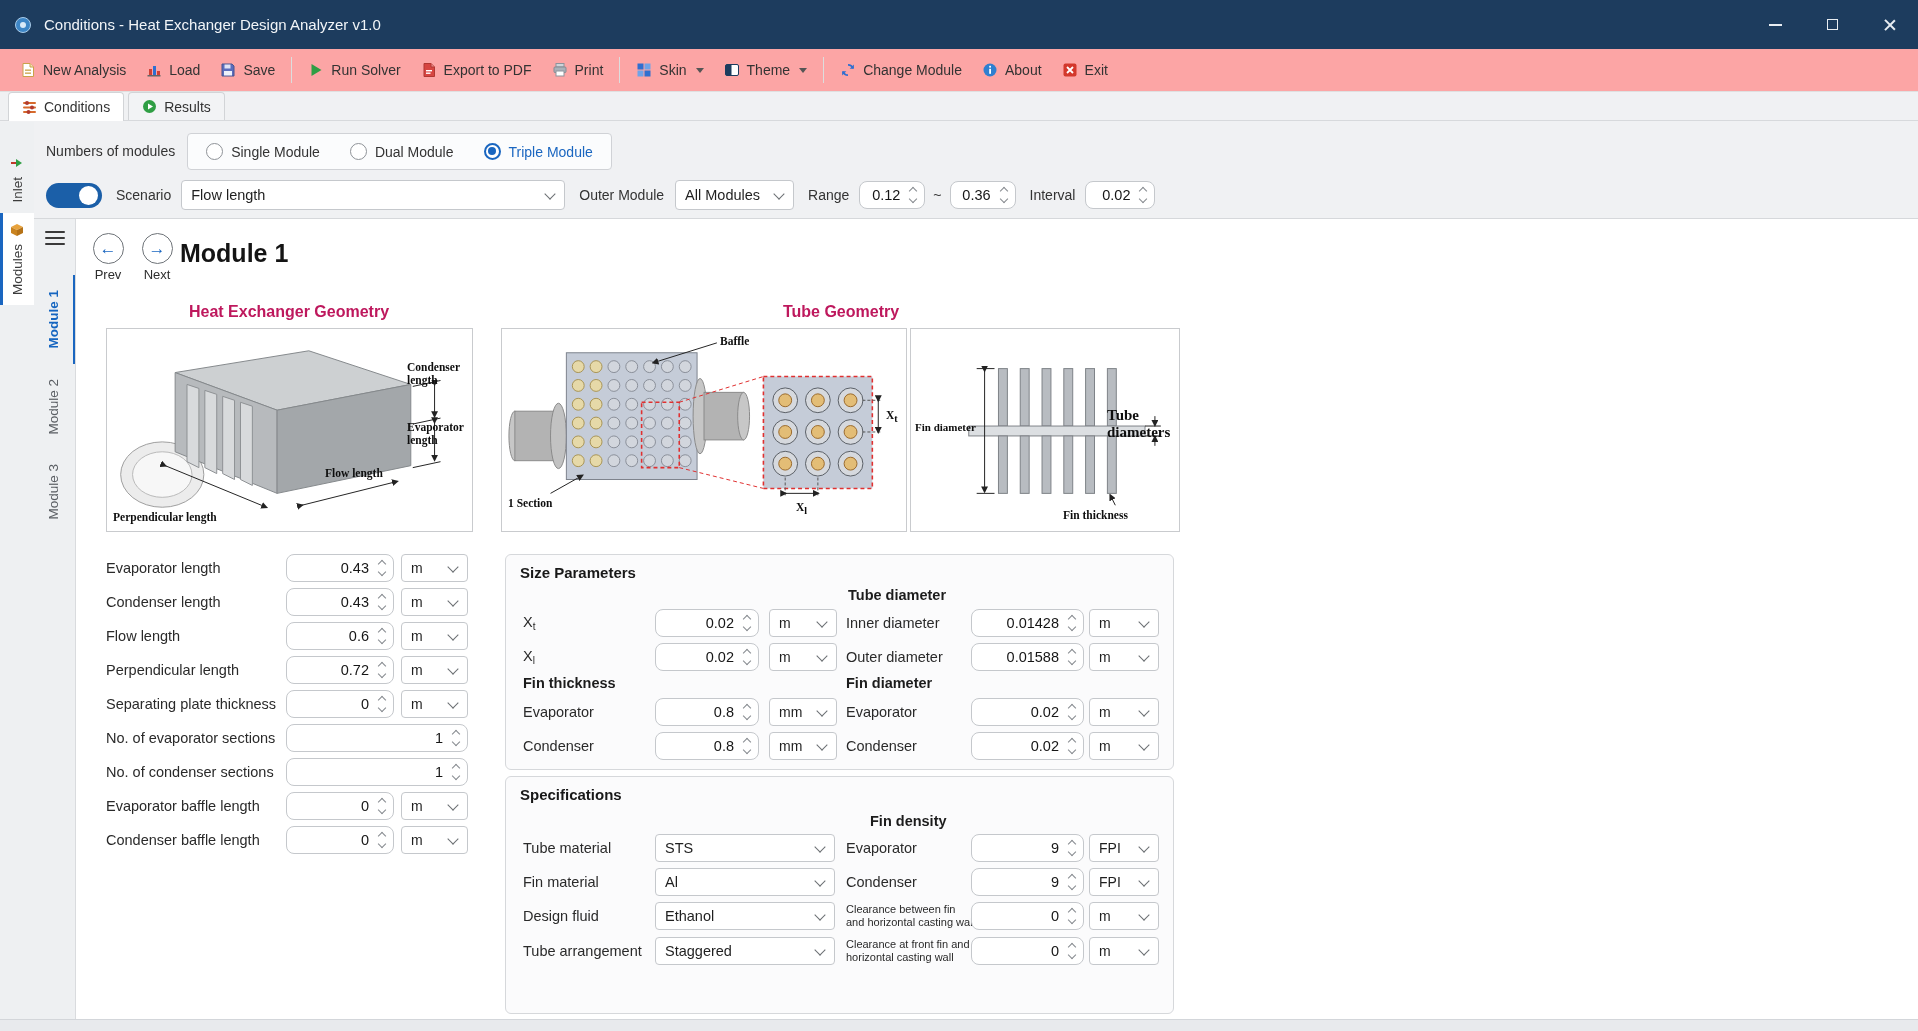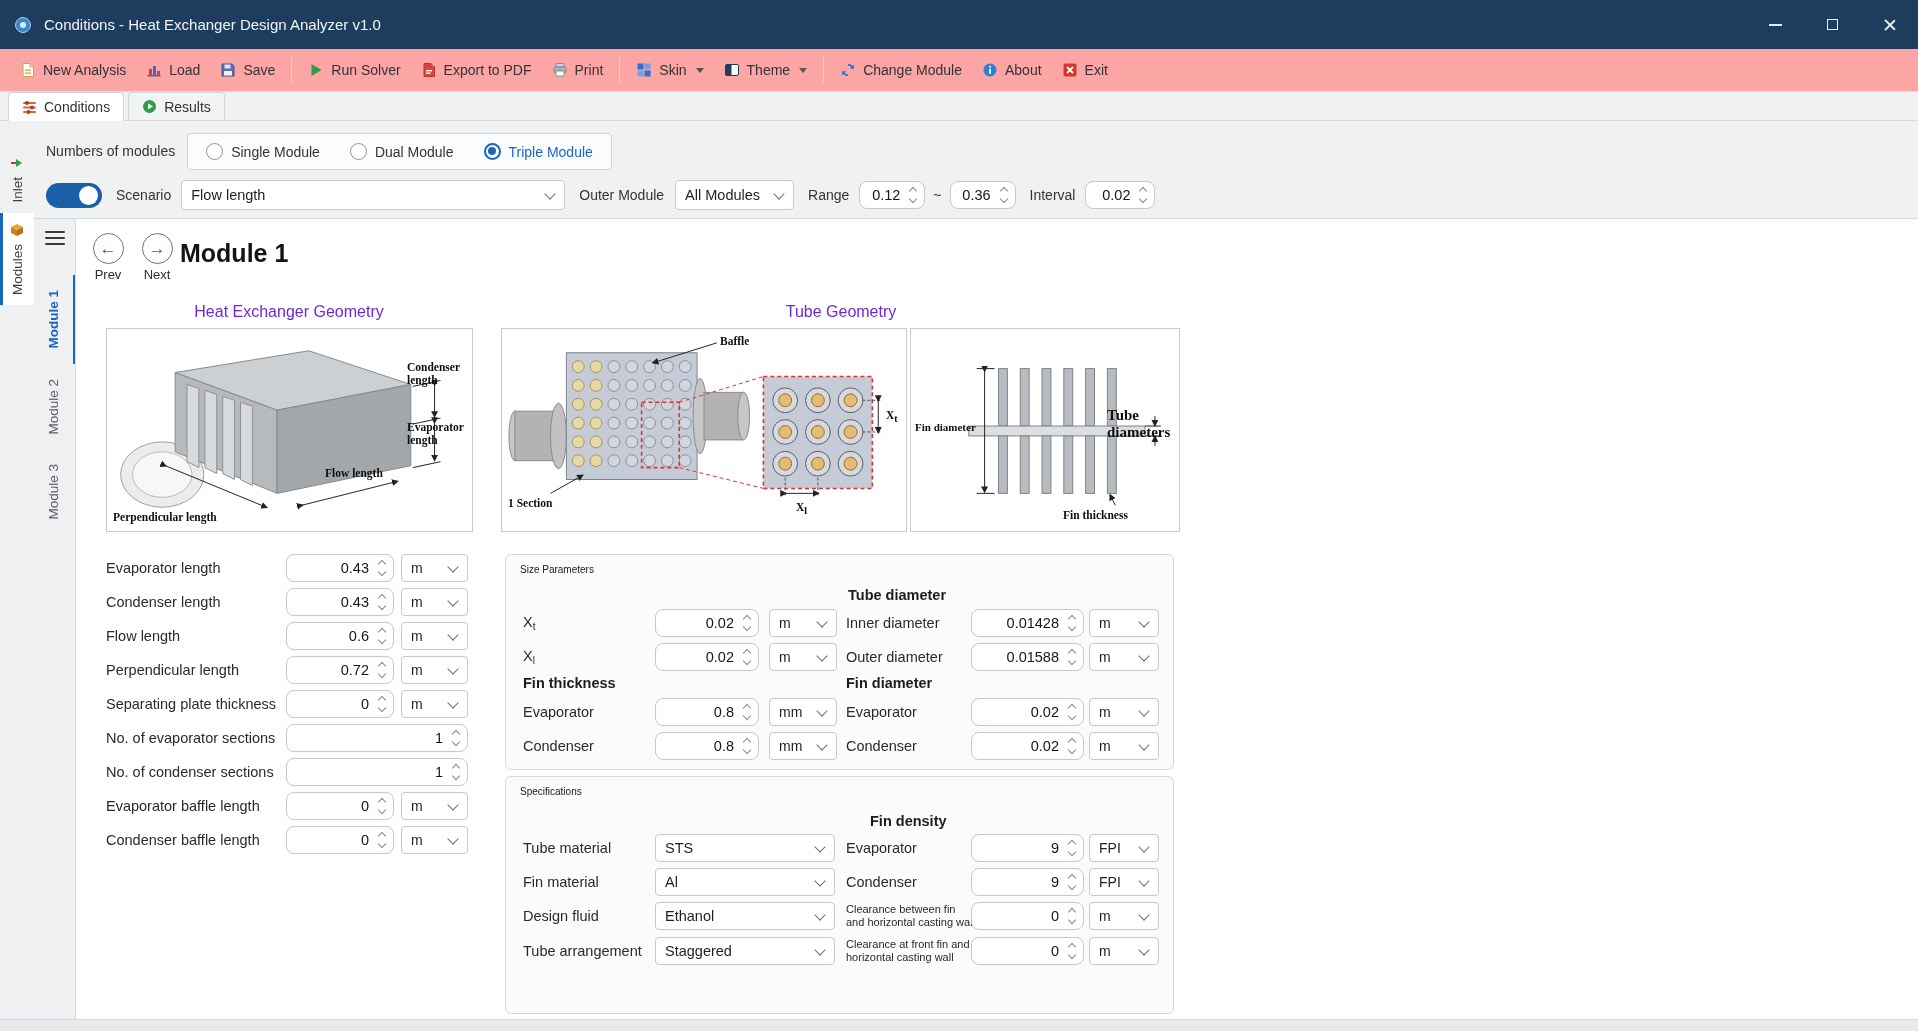--- a/index.html
+++ b/index.html
@@ -59,34 +59,34 @@
 .module-strip{width:42px;background:#eef0f2;border-right:1px solid #d9dbde;flex:none;display:flex;flex-direction:column;align-items:center;padding-top:12px}
 .hamburger{width:20px;display:flex;flex-direction:column;gap:4px;margin-bottom:30px}
 .hamburger span{height:2px;background:#3a3a3a;border-radius:1px}
 .mod-tab{padding:15px 0;width:100%;display:flex;justify-content:center;color:#5a5e63;font-size:13.5px;border-right:2px solid transparent}
 .mod-tab.active{color:#1565c0;font-weight:bold;border-right:2px solid #1a66c0}
 .module-panel{flex:1;background:#fff;position:relative;overflow:hidden}
 .navbtn{position:absolute;top:14px;width:44px;display:flex;flex-direction:column;align-items:center;gap:3px}
 .circ{width:31px;height:31px;border-radius:50%;border:1.5px solid #6e7378;background:#fff;color:#1a66c0;display:flex;align-items:center;justify-content:center;font-size:17px;font-weight:bold}
 .nlbl{font-size:13px;color:#2e2e2e}
 .mod-title{position:absolute;left:104px;top:20px;font-size:25px;font-weight:bold;color:#141414}
-.sec-head{position:absolute;top:84px;transform:translateX(-50%);font-size:16px;font-weight:normal;color:#6d28d9;white-space:nowrap}
+.sec-head{position:absolute;top:84px;transform:translateX(-50%);font-size:16px;font-weight:bold;color:#be185d;white-space:nowrap}
 .img-panel{position:absolute;top:109px;height:204px;background:#fff;border:1px solid #c9cbce}
 .img-panel svg{display:block;width:100%;height:100%}
 .dlab{position:absolute;font-family:"Liberation Serif",serif;font-weight:700;font-size:11.5px;line-height:1.12;color:#0e0e0e}
 
 .geo-form{position:absolute;left:30px;top:332px;width:372px}
 .geo-row{display:flex;align-items:center;height:34px}
 .geo-label{width:180px;font-size:14.5px;color:#2a2a2a;flex:none}
 .geo-row .spin{width:108px}
 .geo-row .spin.wide{width:182px}
 .geo-row .dd{width:67px;height:28px;margin-left:7px;font-size:14px}
 
 .gbox{position:absolute;left:429px;width:669px;background:#fbfbfc;border:1px solid #d6d8db;border-radius:6px}
-.gtitle{position:absolute;left:14px;top:9px;font-size:10px;font-weight:normal;color:#181818}
+.gtitle{position:absolute;left:14px;top:9px;font-size:15px;font-weight:bold;color:#181818}
 .subhead{position:absolute;font-size:14.5px;font-weight:bold;color:#1c1c1c;white-space:nowrap}
 .prow{position:absolute;left:0;right:0;height:28px}
 .pl{position:absolute;left:17px;top:50%;transform:translateY(-50%);font-size:14.5px;color:#2a2a2a;white-space:nowrap}
 .pr{position:absolute;left:340px;top:50%;transform:translateY(-50%);font-size:14.5px;color:#2a2a2a}
 .pr.small{width:130px;font-size:11px;line-height:1.2;white-space:normal}
 .sp-l{position:absolute;left:149px;width:104px;top:0}
 .un-l{position:absolute;left:263px;width:68px;height:28px;top:0;font-size:14px}
 .sp-r{position:absolute;left:465px;width:113px;top:0}
 .un-r{position:absolute;left:583px;width:70px;height:28px;top:0;font-size:14px}
 .sel-l{position:absolute;left:149px;width:180px;height:28px;top:0}

